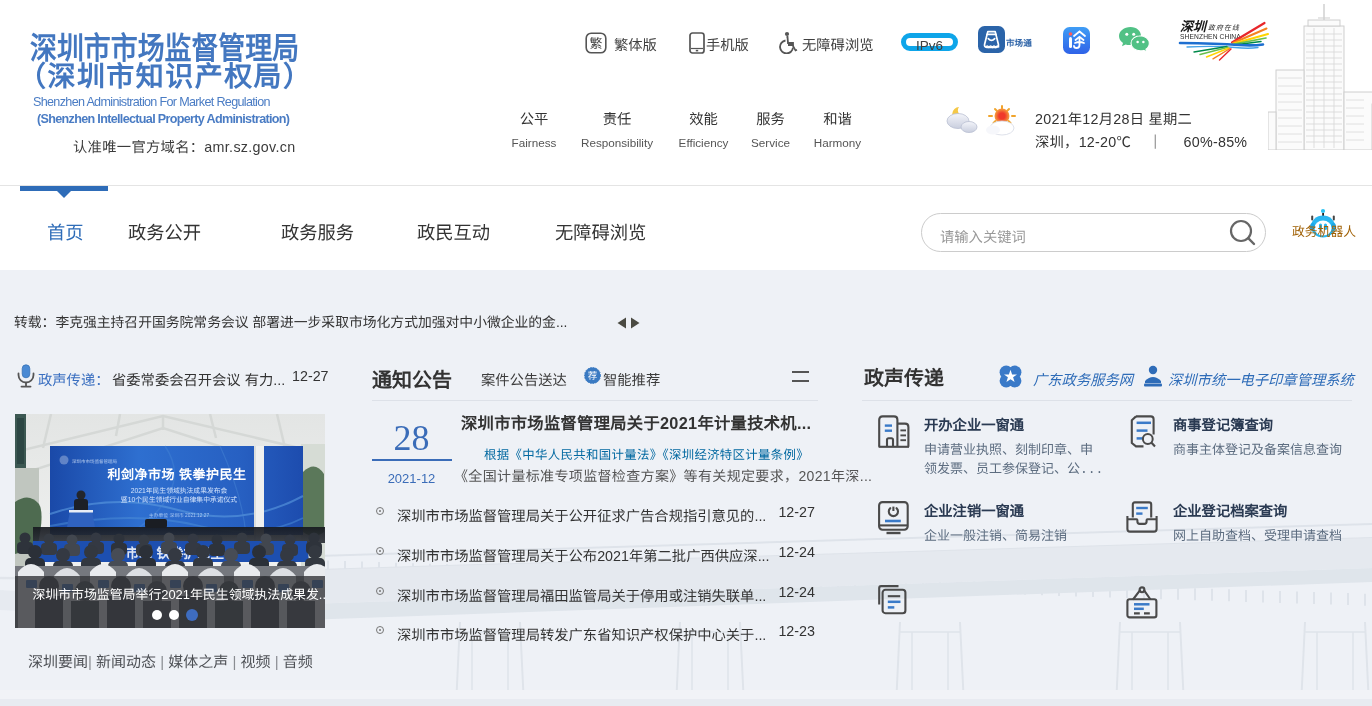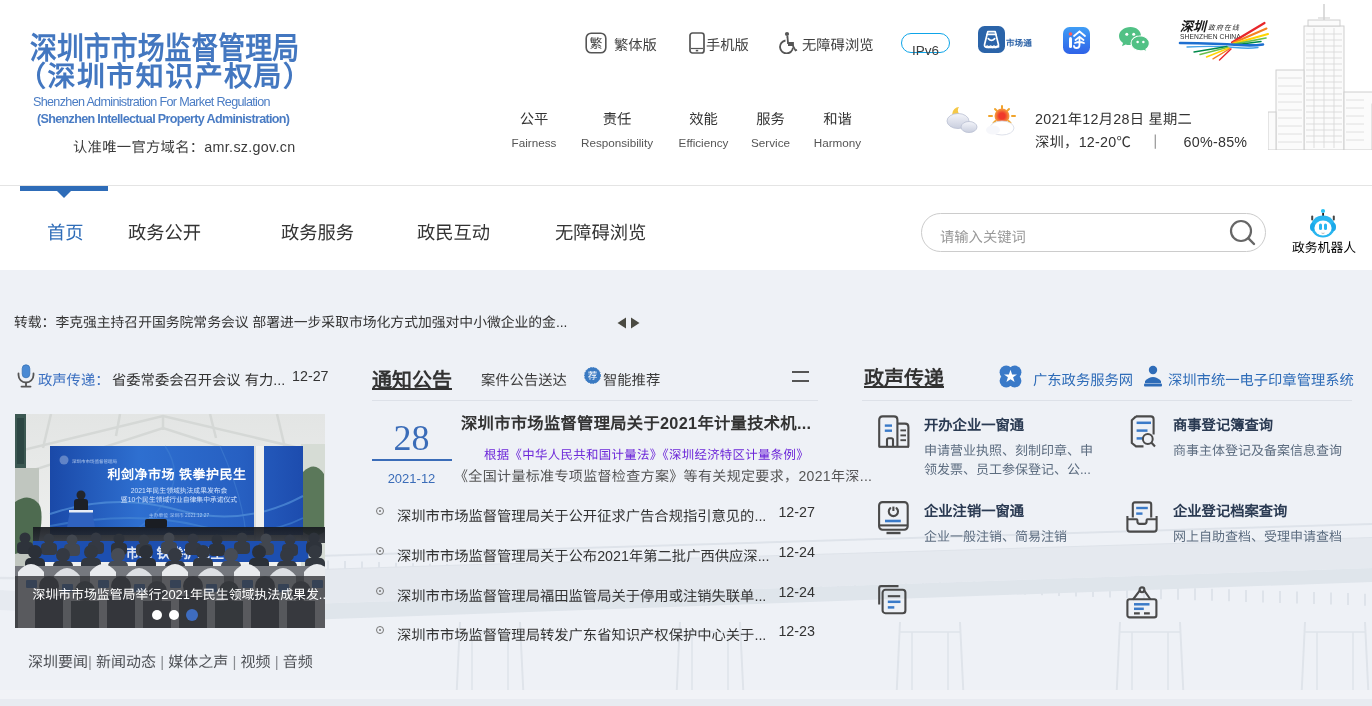--- a/index.html
+++ b/index.html
@@ -11,37 +11,37 @@
 
 
 #header { position:absolute; top:0; left:0; width:1372px; height:185px; background:#fff; }
 .logo-cn1 { left:29.5px; top:33px; font-size:31px; font-weight:bold; color:#4377c0; transform:scaleX(0.868); transform-origin:0 0; line-height:1; }
 .logo-cn2 { left:18px; top:63px; font-size:28px; font-weight:bold; color:#4377c0; letter-spacing:1.45px; line-height:1; }
 .logo-en1 { left:33px; top:94px; font-size:12.6px; font-weight:normal; color:#4a7cc4; letter-spacing:-0.68px; line-height:1.35; }
 .logo-en2 { left:37px; top:111px; font-size:12.6px; font-weight:bold; color:#4a7cc4; letter-spacing:-0.68px; line-height:1.35; }
 .logo-domain { left:73px; top:134.5px; font-size:14.3px; color:#3c3c3c; letter-spacing:0.3px; }
 
 .util { top:35px; height:22px; font-size:14.3px; color:#404040; line-height:17px; }
-.pill { border:1px solid #0ea5e9; border-radius:10px; padding:9px 10px; height:18px; line-height:16px; font-size:13.5px; color:#404040; }
+.pill { border:5px solid #0ea5e9; border-radius:10px; padding:0 10px; height:18px; line-height:16px; font-size:13.5px; color:#404040; }
 
 .val-cn { font-size:14.3px; color:#333; text-align:center; line-height:1; }
 .val-en { font-size:11.7px; color:#555; text-align:center; margin-top:11px; line-height:1; }
 
 .wdate { left:1035px; top:107px; font-size:14.3px; color:#333; letter-spacing:0.25px; }
 .wline2 { left:1035px; top:129.5px; font-size:14.3px; color:#333; letter-spacing:0.25px; }
 
 
 #nav { position:absolute; top:185px; left:0; width:1372px; height:85px; background:#fff; border-top:1px solid #e4e4e4; }
 .nav-ind { position:absolute; left:20px; top:0; width:88px; height:5px; background:#2e6cb8; }
 .nav-ind:after { content:""; position:absolute; left:37px; top:5px; border-left:7px solid transparent; border-right:7px solid transparent; border-top:7px solid #2e6cb8; }
 .nav-item { position:absolute; top:32px; font-size:18.3px; color:#333; white-space:nowrap; }
 .nav-active { color:#2e6cb8; }
 .search { position:absolute; left:921px; top:27px; width:345px; height:39px; border:1px solid #ccc; border-radius:20px; background:#fff; }
 .search-ph { position:absolute; left:18px; top:11px; font-size:14.3px; color:#999; }
-.robot-label { position:absolute; left:1292px; top:51px; font-size:12.8px; color:#000000; white-space:nowrap; }
+.robot-label { position:absolute; left:1292px; top:35px; font-size:12.8px; color:#a16207; white-space:nowrap; }
 
 
 #lower { position:absolute; top:270px; left:0; width:1372px; height:436px; background:#eef1f6; }
 .ticker { position:absolute; left:14px; top:41px; font-size:13.8px; color:#333; white-space:nowrap; }
 .arrows { position:absolute; left:616px; top:44.5px; }
 
 .voice-t1 { position:absolute; left:38px; top:98px; font-size:14.3px; color:#3a6fc0; white-space:nowrap; }
 .voice-t2 { position:absolute; left:112px; top:98px; font-size:14.3px; color:#333; white-space:nowrap; }
 .voice-d { position:absolute; left:292px; top:98px; font-size:14.3px; color:#333; }
 
@@ -50,45 +50,45 @@
 .cap { position:absolute; left:0; bottom:0; width:100%; height:52px; background:rgba(52,54,58,0.8); overflow:hidden; }
 .cap-text { position:absolute; left:11px; top:8px; width:100%; text-align:center; font-size:12.9px; color:#fff; white-space:nowrap; }
 .dots { position:absolute; left:5px; bottom:7px; width:100%; text-align:center; line-height:0; }
 .dot { display:inline-block; width:10px; height:10px; border-radius:50%; background:#fff; margin:0 3.5px; vertical-align:middle; }
 .dot-a { background:#3e6cc0; width:12px; height:12px; }
 
 .tabs { position:absolute; left:28px; top:380px; font-size:15px; color:#4e5156; white-space:nowrap; }
 .tabs b { font-weight:normal; color:#8a8d92; }
 
 
-.sec-head { position:absolute; font-size:20px; font-weight:bold; color:#333; white-space:nowrap;text-decoration:underline; }
+.sec-head { position:absolute; font-size:20px; font-weight:bold; color:#333; white-space:nowrap; }
 .mid-sub1 { position:absolute; left:481px; top:98px; font-size:14.3px; color:#3c3c3c; }
 .mid-sub2 { position:absolute; left:603px; top:98px; font-size:14.3px; color:#3c3c3c; }
 .mid-line { position:absolute; left:372px; top:130px; width:446px; height:1px; background:#dde1e8; }
 .ham { position:absolute; left:792px; top:101px; width:17px; height:11px; border-top:2.5px solid #555; border-bottom:2.5px solid #555; }
 
 .feat-day { position:absolute; left:381.5px; top:149.5px; width:60px; text-align:center; font-size:36px; color:#3a6cb8; font-family:"Liberation Serif", serif; line-height:1; }
 .feat-ul { position:absolute; left:372px; top:189px; width:80px; height:2px; background:#3a6cb8; }
 .feat-ym { position:absolute; left:381.5px; top:200.5px; width:60px; text-align:center; font-size:13px; color:#3a6cb8; }
 .feat-title { position:absolute; left:461px; top:140px; letter-spacing:0.3px; font-size:16.3px; font-weight:bold; color:#333; white-space:nowrap; }
-.feat-sum1 { position:absolute; left:484px; top:175px; letter-spacing:0.35px; font-size:12.4px; color:#6d28d9; white-space:nowrap; }
+.feat-sum1 { position:absolute; left:484px; top:175px; letter-spacing:0.35px; font-size:12.4px; color:#0369a1; white-space:nowrap; }
 .feat-sum2 { position:absolute; left:454px; top:194.5px; letter-spacing:0.35px; font-size:14px; color:#555; white-space:nowrap; }
 
 .nitem { position:absolute; left:372px; width:446px; height:20px; font-size:14.3px; color:#333; }
 .nitem .bl { position:absolute; left:4px; top:3px; width:8px; height:8px; border:1.5px solid #777; border-radius:50%; }
 .nitem .bl:after { content:""; position:absolute; left:1.7px; top:1.7px; width:2.6px; height:2.6px; background:#777; border-radius:50%; }
 .nitem .tx { position:absolute; left:25px; top:0; white-space:nowrap; }
 .nitem .dt { position:absolute; right:3px; top:0; }
 
 
-.ry-sub { position:absolute; font-size:14.3px; color:#2e6cb8; white-space:nowrap; }
+.ry-sub { position:absolute; font-size:14.3px; color:#2e6cb8; white-space:nowrap;font-style:italic; }
 .r-line { position:absolute; left:862px; top:130px; width:490px; height:1px; background:#dde1e8; }
 .svc { position:absolute; }
 .svc-t { font-size:14.3px; font-weight:bold; color:#2a3a52; white-space:nowrap; }
-.svc-d { font-size:13px; color:#5d6d80; line-height:19.2px; margin-top:6.5px; white-space:nowrap; }
+.svc-d { font-size:13px; color:#5d6d80; line-height:19.2px; margin-top:6.5px; white-space:nowrap;font-family:Liberation Mono, monospace; }
 .svcico { position:absolute; width:30px; height:32px; }
 </style>
 </head>
 <body>
 <div id="page">
 
   <div id="header">
     <div class="abs logo-cn1">深圳市市场监督管理局</div>
     <div class="abs logo-cn2">（深圳市知识产权局）</div>
     <div class="abs logo-en1">Shenzhen Administration For Market Regulation</div>

